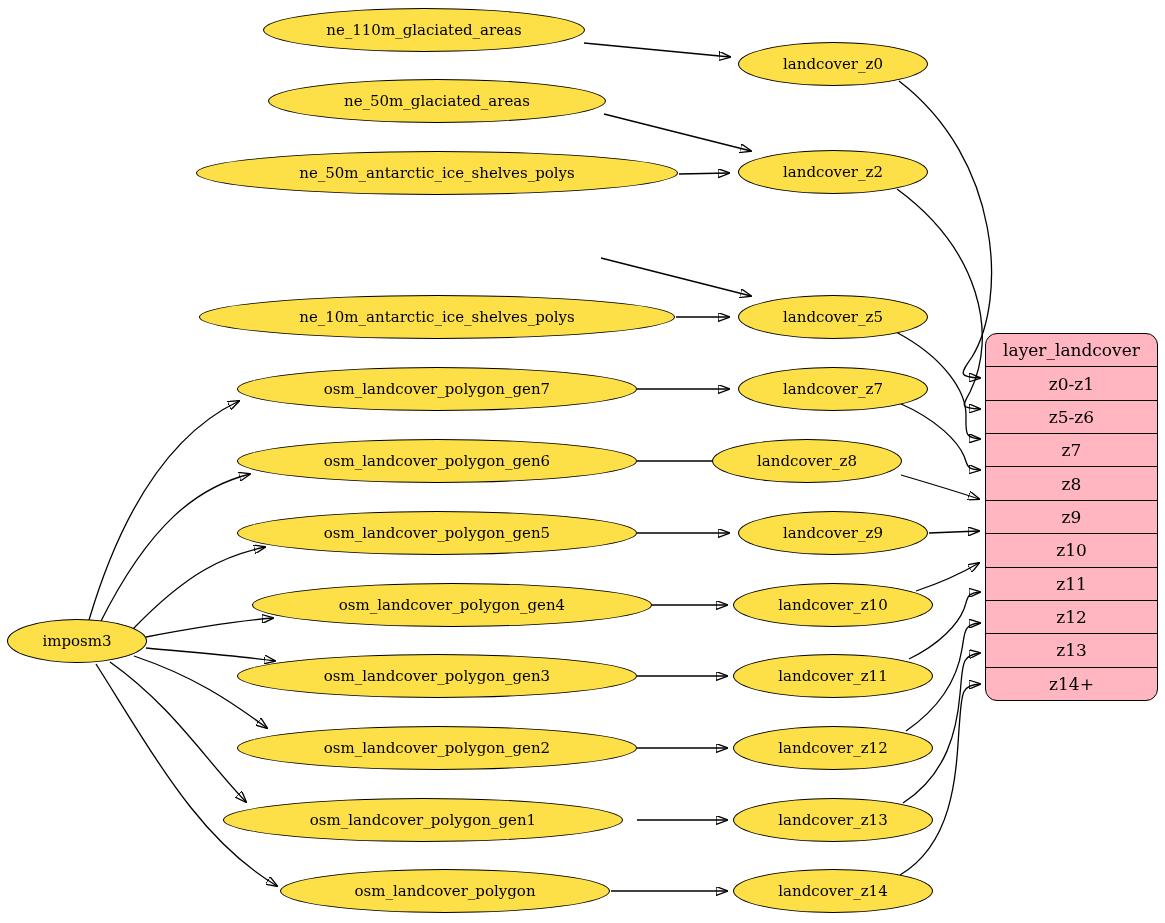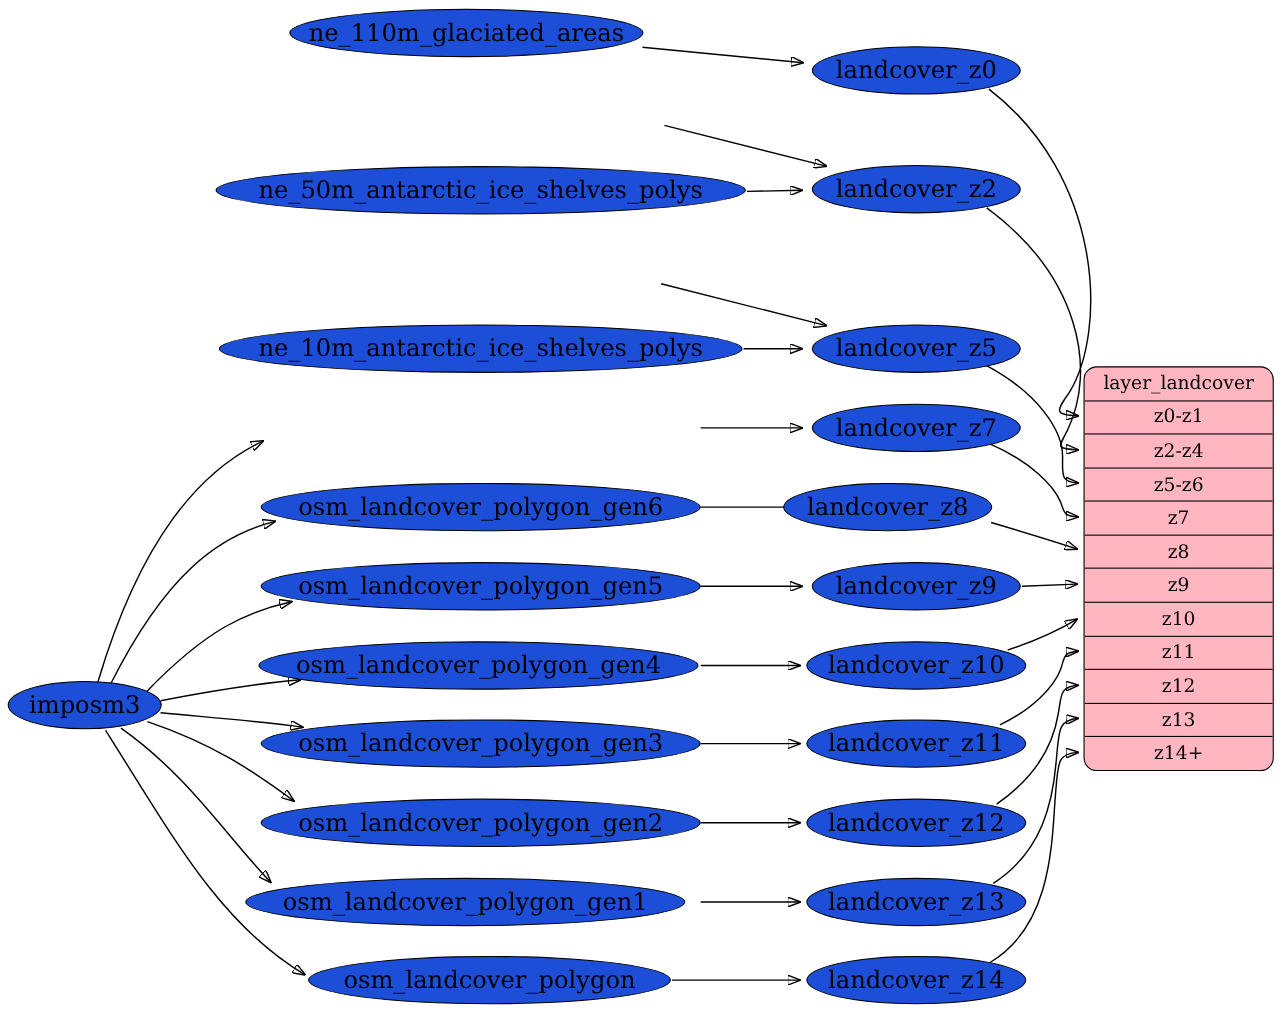--- a/index.html
+++ b/index.html
@@ -6,23 +6,23 @@
   #canvas {
     position:relative; width:1165px; height:923px;
     background:#ffffff; overflow:hidden;
     font-family:"DejaVu Serif", serif; color:#000;
   }
   #edges { position:absolute; left:0; top:0; width:1165px; height:923px; }
   #edges path { fill:none; stroke:#000; stroke-width:1.3px; }
   .node {
     position:absolute; height:44px; box-sizing:border-box;
     border:1.4px solid #000; border-radius:50%;
-    background:#1d4ed8;
+    background:#fde047;
     display:flex; align-items:center; justify-content:center;
-    font-size:22px; white-space:nowrap;
+    font-size:15px; white-space:nowrap;
   }
   .record {
     position:absolute; left:985px; top:333px; width:173px; height:368px;
     box-sizing:border-box; border:1.4px solid #000; border-radius:12px;
     background:var(--table-fill, #ffb6c1);
     display:flex; flex-direction:column; overflow:hidden;
     font-size:17px;
   }
   .record > div {
     flex:1; display:flex; align-items:center; justify-content:center;
@@ -74,46 +74,47 @@
     <path marker-end="url(#arrow)" d="M 916,591 C 943,582 962,573 979,563"></path>
     <path marker-end="url(#arrow)" d="M 909,659 C 940,644 958,624 964,609 C 968,598 966,593 980,592"></path>
     <path marker-end="url(#arrow)" d="M 906,731 C 945,704 958,674 962,649 C 965,633 963,624 980,623"></path>
     <path marker-end="url(#arrow)" d="M 903,803 C 948,774 957,728 960,694 C 963,664 961,655 980,653"></path>
     <path marker-end="url(#arrow)" d="M 900,875 C 952,844 956,779 959,729 C 962,694 960,685 980,684"></path>
   </svg>
 
   <div class="node" style="left:7px;top:619px;width:140px">imposm3</div>
 
   <div class="node" style="left:263px;top:8px;width:322px">ne_110m_glaciated_areas</div>
+  <div class="node" style="left:268px;top:79px;width:338px">ne_50m_glaciated_areas</div>
   <div class="node" style="left:196px;top:151px;width:482px">ne_50m_antarctic_ice_shelves_polys</div>
   <div class="node" style="left:199px;top:295px;width:476px">ne_10m_antarctic_ice_shelves_polys</div>
+  <div class="node" style="left:237px;top:367px;width:400px">osm_landcover_polygon_gen7</div>
   <div class="node" style="left:237px;top:439px;width:400px">osm_landcover_polygon_gen6</div>
   <div class="node" style="left:237px;top:511px;width:400px">osm_landcover_polygon_gen5</div>
-  <div class="node" style="left:235px;top:583px;width:400px">osm_landcover_polygon_gen4</div>
+  <div class="node" style="left:252px;top:583px;width:400px">osm_landcover_polygon_gen4</div>
   <div class="node" style="left:237px;top:654px;width:400px">osm_landcover_polygon_gen3</div>
   <div class="node" style="left:237px;top:726px;width:400px">osm_landcover_polygon_gen2</div>
   <div class="node" style="left:223px;top:798px;width:400px">osm_landcover_polygon_gen1</div>
   <div class="node" style="left:280px;top:869px;width:330px">osm_landcover_polygon</div>
 
   <div class="node" style="left:738px;top:42px;width:190px">landcover_z0</div>
   <div class="node" style="left:738px;top:150px;width:190px">landcover_z2</div>
   <div class="node" style="left:738px;top:295px;width:190px">landcover_z5</div>
   <div class="node" style="left:738px;top:367px;width:190px">landcover_z7</div>
   <div class="node" style="left:712px;top:439px;width:190px">landcover_z8</div>
   <div class="node" style="left:738px;top:511px;width:190px">landcover_z9</div>
   <div class="node" style="left:733px;top:583px;width:200px">landcover_z10</div>
   <div class="node" style="left:733px;top:654px;width:200px">landcover_z11</div>
   <div class="node" style="left:733px;top:726px;width:200px">landcover_z12</div>
   <div class="node" style="left:733px;top:798px;width:200px">landcover_z13</div>
   <div class="node" style="left:733px;top:869px;width:200px">landcover_z14</div>
 
   <div class="record">
     <div>layer_landcover</div>
     <div>z0-z1</div>
-    <div>z2-z4</div>
     <div>z5-z6</div>
     <div>z7</div>
     <div>z8</div>
     <div>z9</div>
     <div>z10</div>
     <div>z11</div>
     <div>z12</div>
     <div>z13</div>
     <div>z14+</div>
   </div>

